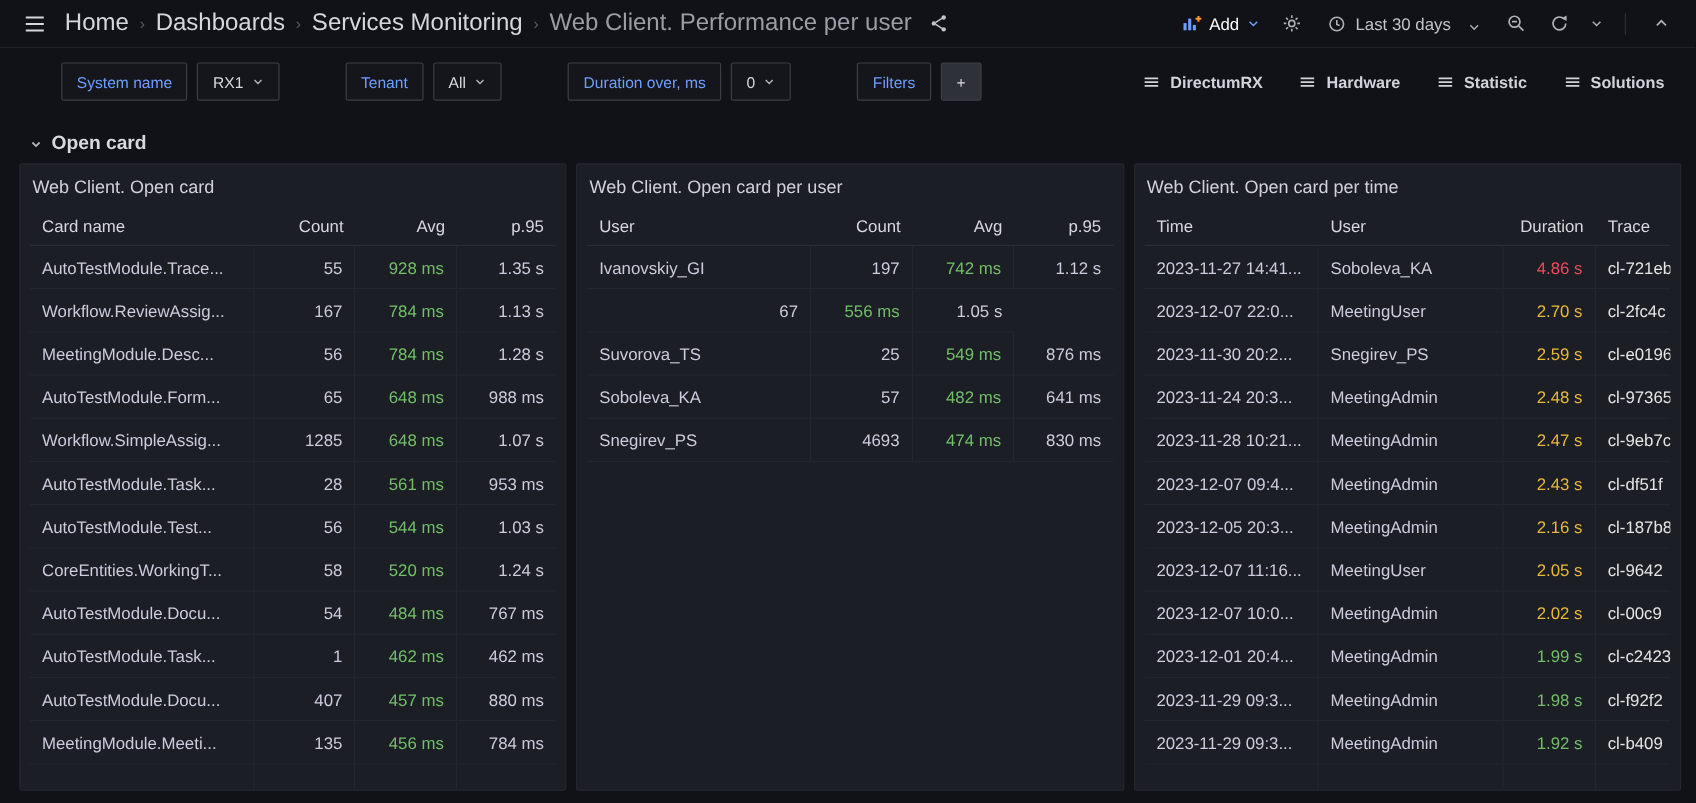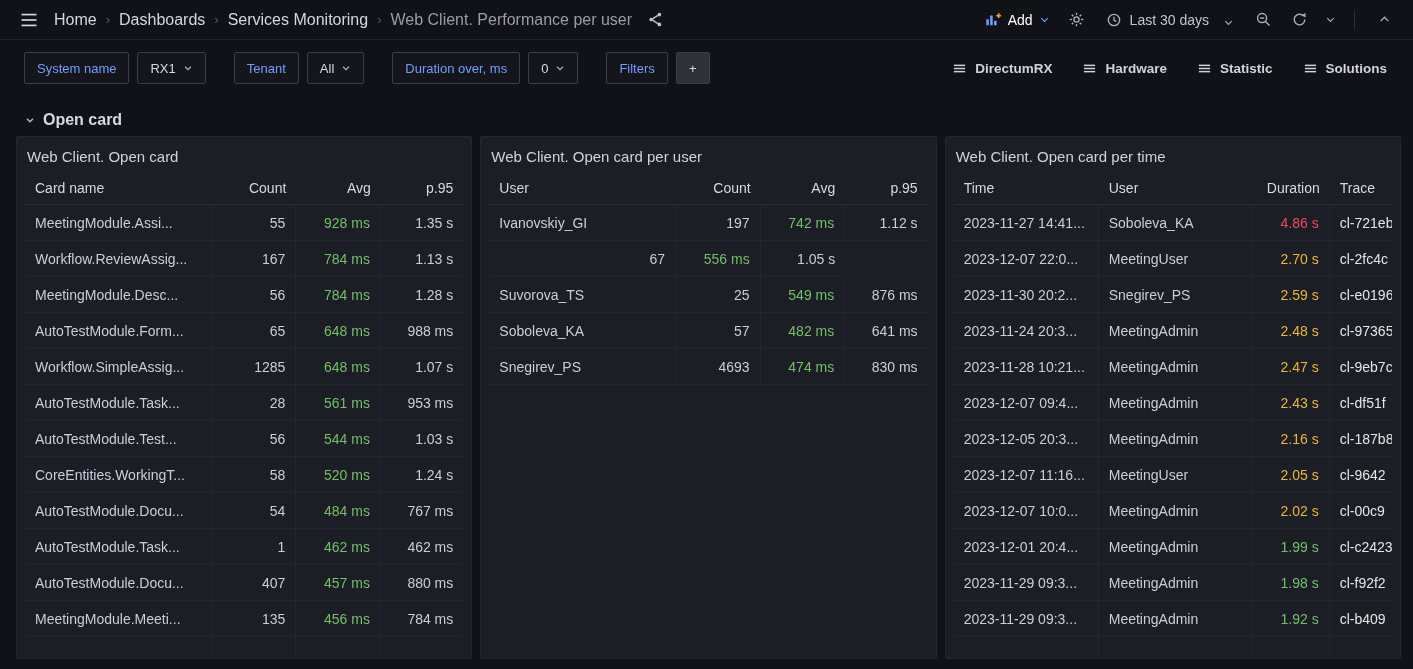--- a/index.html
+++ b/index.html
@@ -17,42 +17,42 @@
     height:40px; display:flex; align-items:center;
     padding:0 14px 0 14px;
     background:#111217; border-bottom:1px solid #1f2127;
   }
   .icon-btn {
     background:none; border:none; cursor:pointer;
     display:flex; align-items:center; justify-content:center;
     width:30px; height:30px; color:#aeafb7;
   }
   .breadcrumb { display:flex; align-items:center; gap:9px; margin-left:10px; }
-  .crumb { color:#d6d7de; font-weight:500; font-size:16px; text-decoration:none; cursor:pointer; }
+  .crumb { color:#d6d7de; font-weight:500; font-size:20px; text-decoration:none; cursor:pointer; }
   .crumb.current { color:#9b9ca4; font-weight:500; cursor:default; }
   .crumb-sep { color:#5a5c64; font-size:13px; }
   .share-btn { margin-left:8px; }
   .topbar-right { margin-left:auto; display:flex; align-items:center; gap:6px; }
   .add-btn {
     display:flex; align-items:center; gap:6px;
     background:none; border:none; cursor:pointer;
     color:#ffffff; font-weight:500; font-size:14px; padding:4px 6px;
   }
   .time-picker {
     display:flex; align-items:flex-end; gap:8px;
     background:none; border:none; cursor:pointer;
     color:#c3c4cb; font-weight:500; font-size:14px; padding:4px 8px;
   }
   .tp-caret { margin-left:6px; }
   .tb-divider { width:1px; height:18px; background:#2c2e35; margin:0 8px; }
 
   
   .subbar { height:56px; display:flex; align-items:center; padding:0 26px 0 24px; }
   .filters { display:flex; align-items:center; }
-  .filter-group { display:flex; align-items:center; gap:8px; margin-right:28px; }
+  .filter-group { display:flex; align-items:center; gap:8px; margin-right:28px;margin-left:27px; }
   .chip {
     height:32px; display:flex; align-items:center; gap:7px;
     padding:0 12px; border:1px solid #3c3e46; border-radius:2px;
     background:#15161c; font-size:13px; cursor:pointer;
   }
   .chip-label { color:#6e9fff; font-weight:500; cursor:default; }
   .chip-value { color:#d8d9df; font-weight:400; }
   .chip-plus {
     width:34px; justify-content:center; padding:0;
     background:#2f3138; border-color:#3c3e46; color:#d8d9df;
@@ -318,21 +318,21 @@
   <section class="panel">
     <h2 class="panel-title">Web Client. Open card</h2>
     <div class="ptable">
         <div class="trow thead">
           <div class="tcell al-left">Card name</div>
           <div class="tcell al-right">Count</div>
           <div class="tcell al-right">Avg</div>
           <div class="tcell al-right">p.95</div>
         </div>
         <div class="trow">
-          <div class="tcell al-left">MeetingModule.Assi...</div>
+          <div class="tcell al-left">AutoTestModule.Trace...</div>
           <div class="tcell al-right">55</div>
           <div class="tcell al-right c-green">928 ms</div>
           <div class="tcell al-right">1.35 s</div>
         </div>
         <div class="trow">
           <div class="tcell al-left">Workflow.ReviewAssig...</div>
           <div class="tcell al-right">167</div>
           <div class="tcell al-right c-green">784 ms</div>
           <div class="tcell al-right">1.13 s</div>
         </div>

